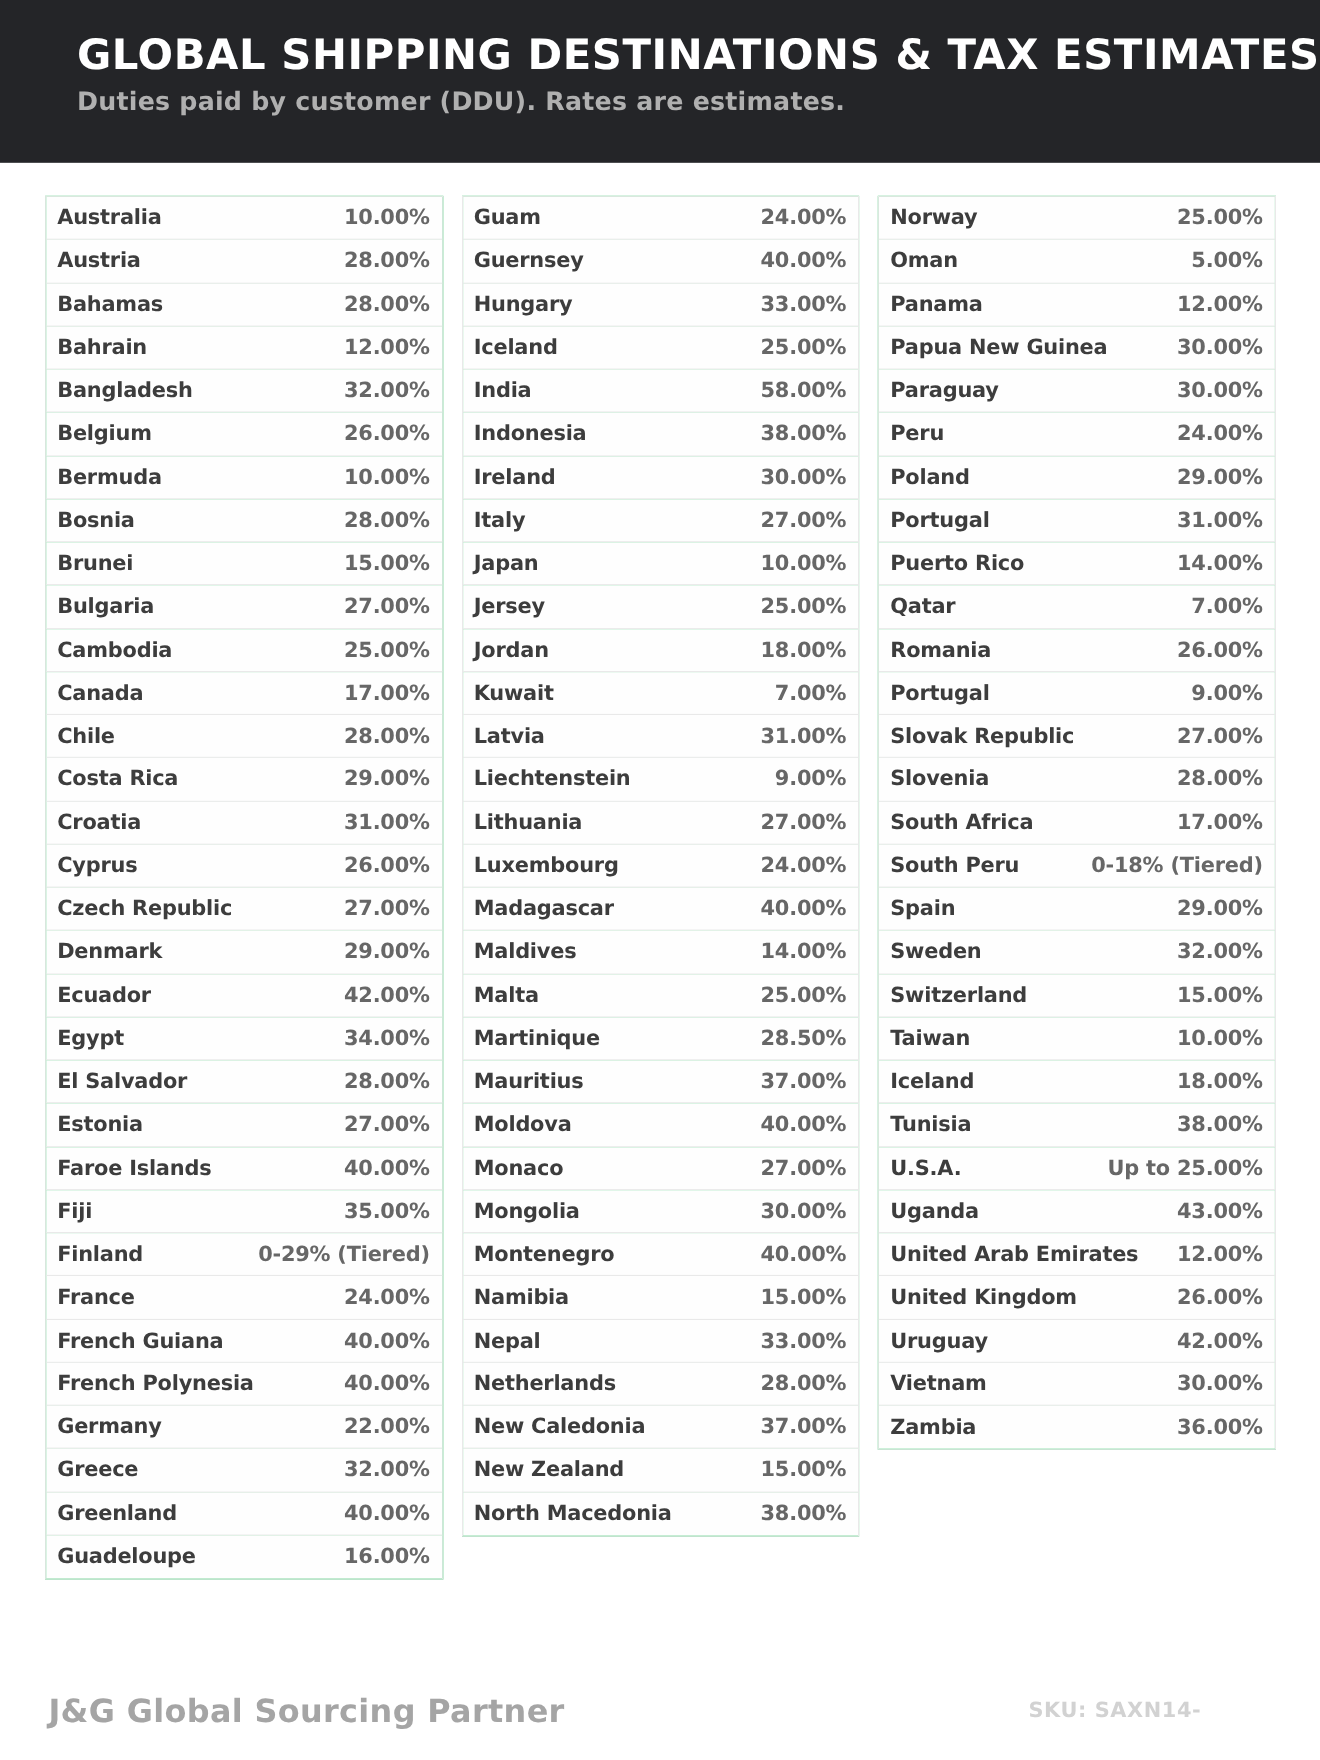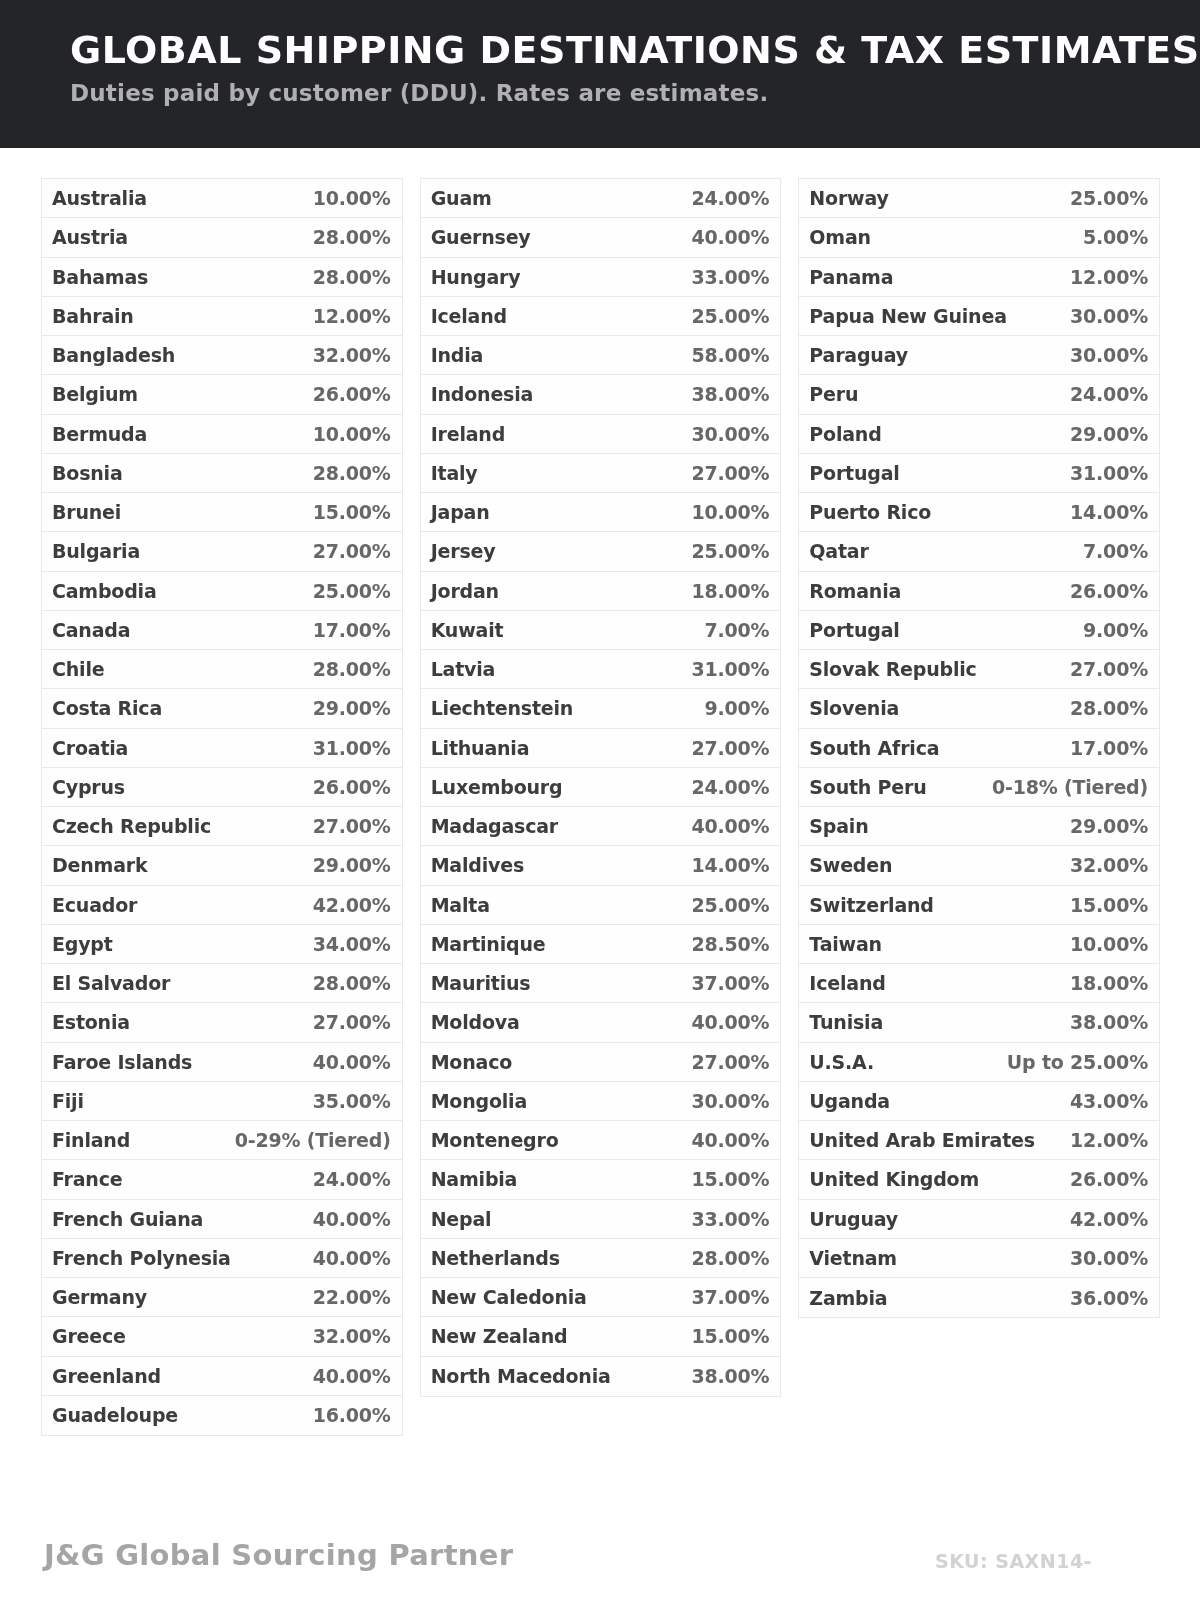--- a/index.html
+++ b/index.html
@@ -76,21 +76,21 @@
     font-size: 19px;
     font-weight: 700;
     letter-spacing: -0.2px;
     white-space: nowrap;
   }
   
   .footer {
     margin-top: auto;
     display: flex;
     justify-content: space-between;
-    align-items: flex-end;
+    align-items: center;
     padding: 0 108px 28px 44px;
   }
   .brand {
     color: #a5a5a5;
     font-size: 29px;
     font-weight: 700;
     letter-spacing: 0.3px;
   }
   .sku {
     color: #d2d2d2;

